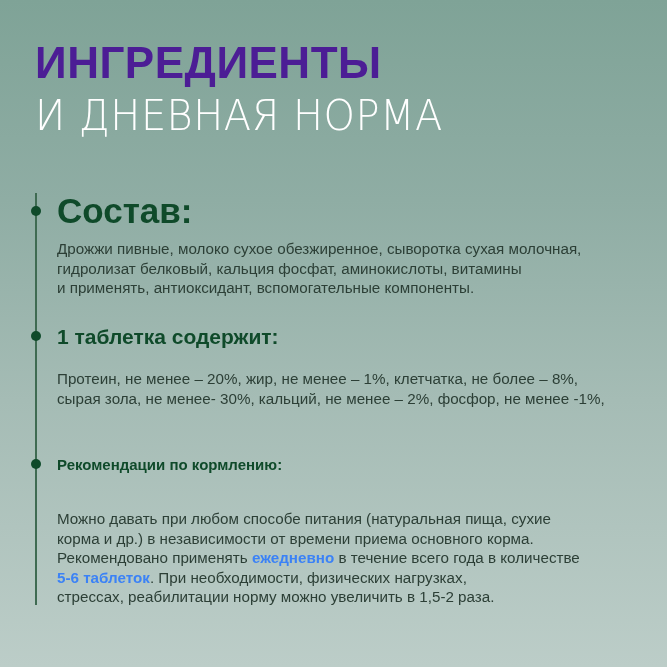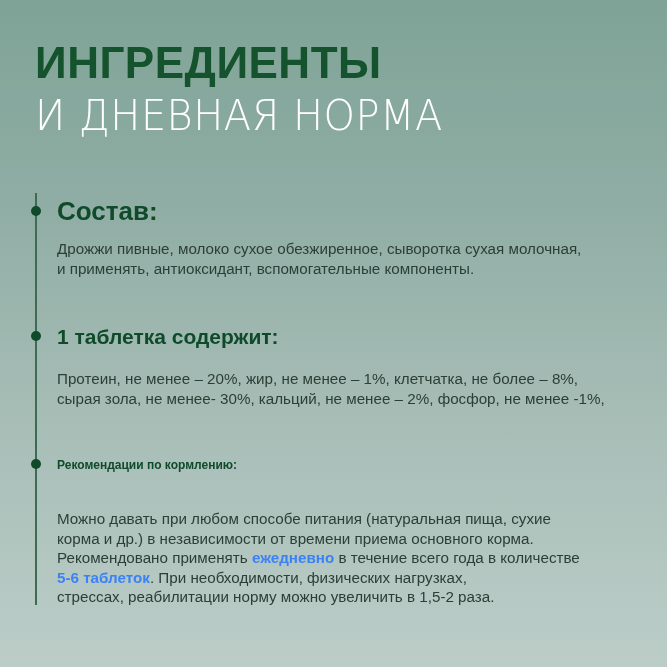--- a/index.html
+++ b/index.html
@@ -3,21 +3,21 @@
 <meta charset="utf-8">
 <style>
   html, body { margin: 0; padding: 0; }
   body {
     width: 667px; height: 667px; overflow: hidden; position: relative;
     background: linear-gradient(180deg, #7fa397 0%, #8fada4 30%, #a5bcb5 60%, #bccdc8 100%);
     font-family: "Liberation Sans", "DejaVu Sans", sans-serif;
   }
   .title1 {
     position: absolute; left: 35px; top: 38px;
-    font-size: 44px; font-weight: 700; color: #14532d; letter-spacing: 0.5px;
+    font-size: 44px; font-weight: 700; color: #4c1d95; letter-spacing: 0.5px;
     line-height: 50px;
   }
   .title2 {
     position: absolute; left: 35px; top: 90px;
     font-size: 43px; font-weight: 300; color: #ffffff; letter-spacing: 0.5px;
     line-height: 50px; font-family: "DejaVu Sans", sans-serif; font-weight: 200;
     transform: scaleX(0.93); transform-origin: left;
   }
   .vline {
     position: absolute; left: 35px; top: 193px; width: 2px; height: 412px;
@@ -39,34 +39,35 @@
 </style>
 </head>
 <body>
 
 <div class="title1">ИНГРЕДИЕНТЫ</div>
 <div class="title2">И ДНЕВНАЯ НОРМА</div>
 
 <div class="vline"></div>
 
 <div class="dot" style="top:206px"></div>
-<div class="heading" style="top:196px; font-size:26px;">Состав:</div>
+<div class="heading" style="top:196px; font-size:35px;">Состав:</div>
 <div class="body" style="top:239px">
   <div>Дрожжи пивные, молоко сухое обезжиренное, сыворотка сухая молочная,</div>
+  <div>гидролизат белковый, кальция фосфат, аминокислоты, витамины</div>
   <div>и применять, антиоксидант, вспомогательные компоненты.</div>
 </div>
 
 <div class="dot" style="top:331px"></div>
 <div class="heading" style="top:322px; font-size:21px;">1 таблетка содержит:</div>
 <div class="body" style="top:369px">
   <div>Протеин, не менее – 20%, жир, не менее – 1%, клетчатка, не более – 8%,</div>
   <div>сырая зола, не менее- 30%, кальций, не менее – 2%, фосфор, не менее -1%,</div>
 </div>
 
 <div class="dot" style="top:459px"></div>
-<div class="heading" style="top:450px; font-size:12px;">Рекомендации по кормлению:</div>
+<div class="heading" style="top:450px; font-size:15px;">Рекомендации по кормлению:</div>
 <div class="body" style="top:509px">
   <div>Можно давать при любом способе питания (натуральная пища, сухие</div>
   <div>корма и др.) в независимости от времени приема основного корма.</div>
   <div><span>Рекомендовано применять </span><b>ежедневно</b><span> в течение всего года в количестве</span></div>
   <div><b>5-6 таблеток</b><span>. При необходимости, физических нагрузках,</span></div>
   <div>стрессах, реабилитации норму можно увеличить в 1,5-2 раза.</div>
 </div>
 
 </body></html>

